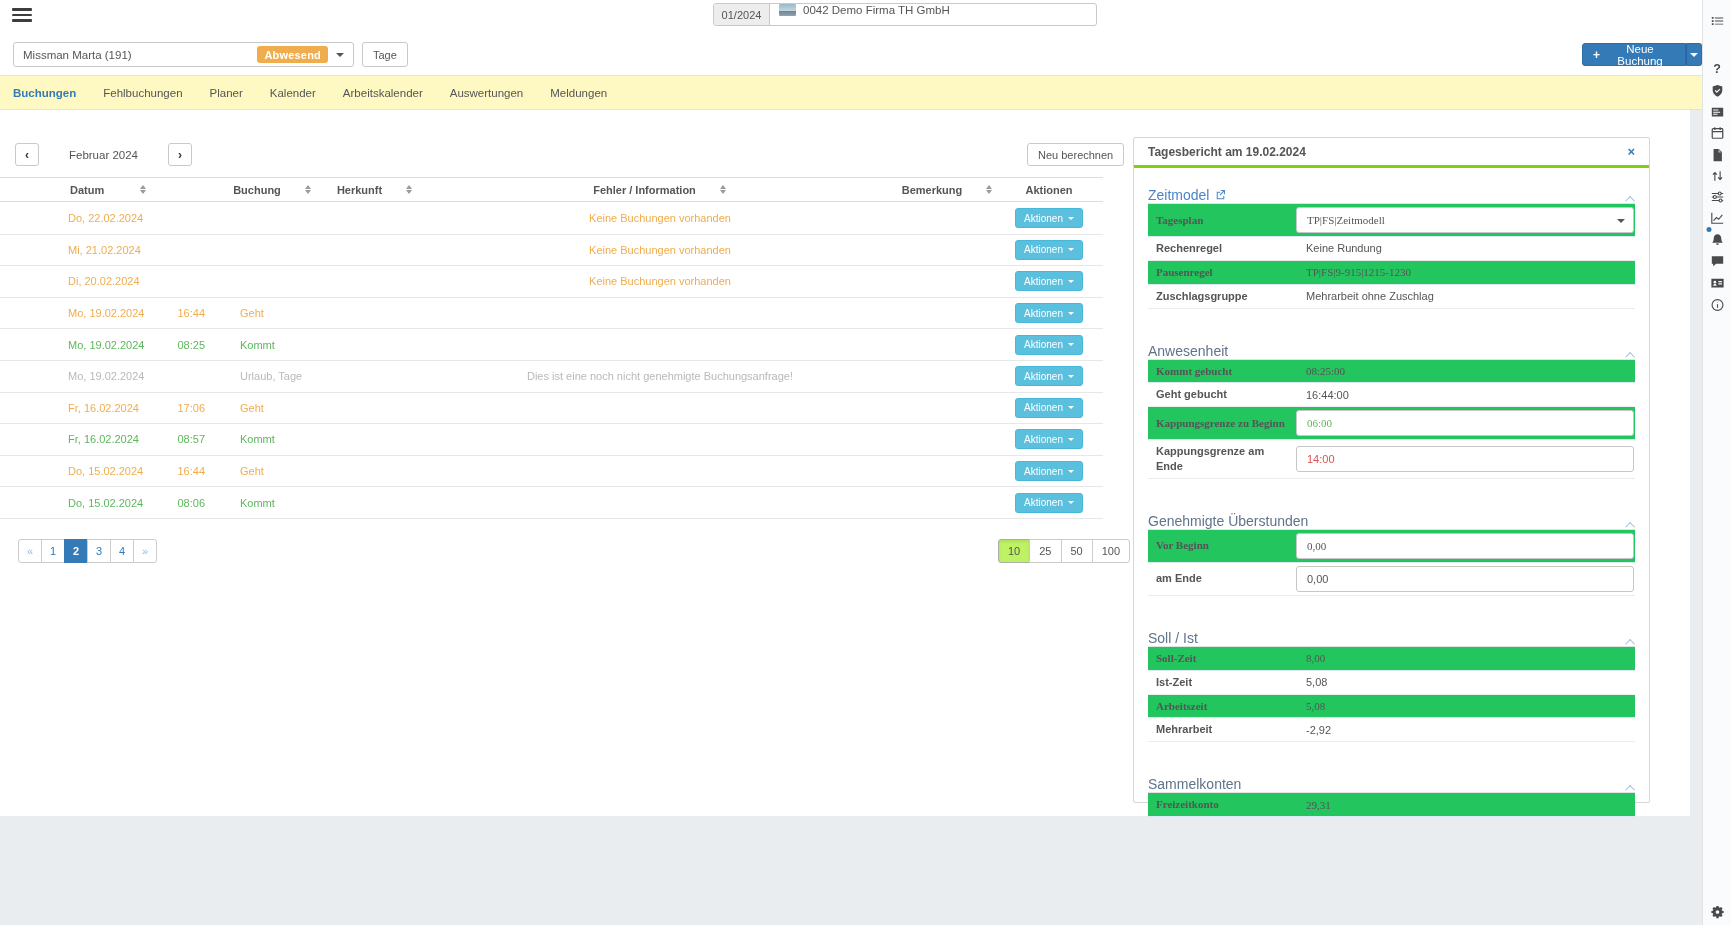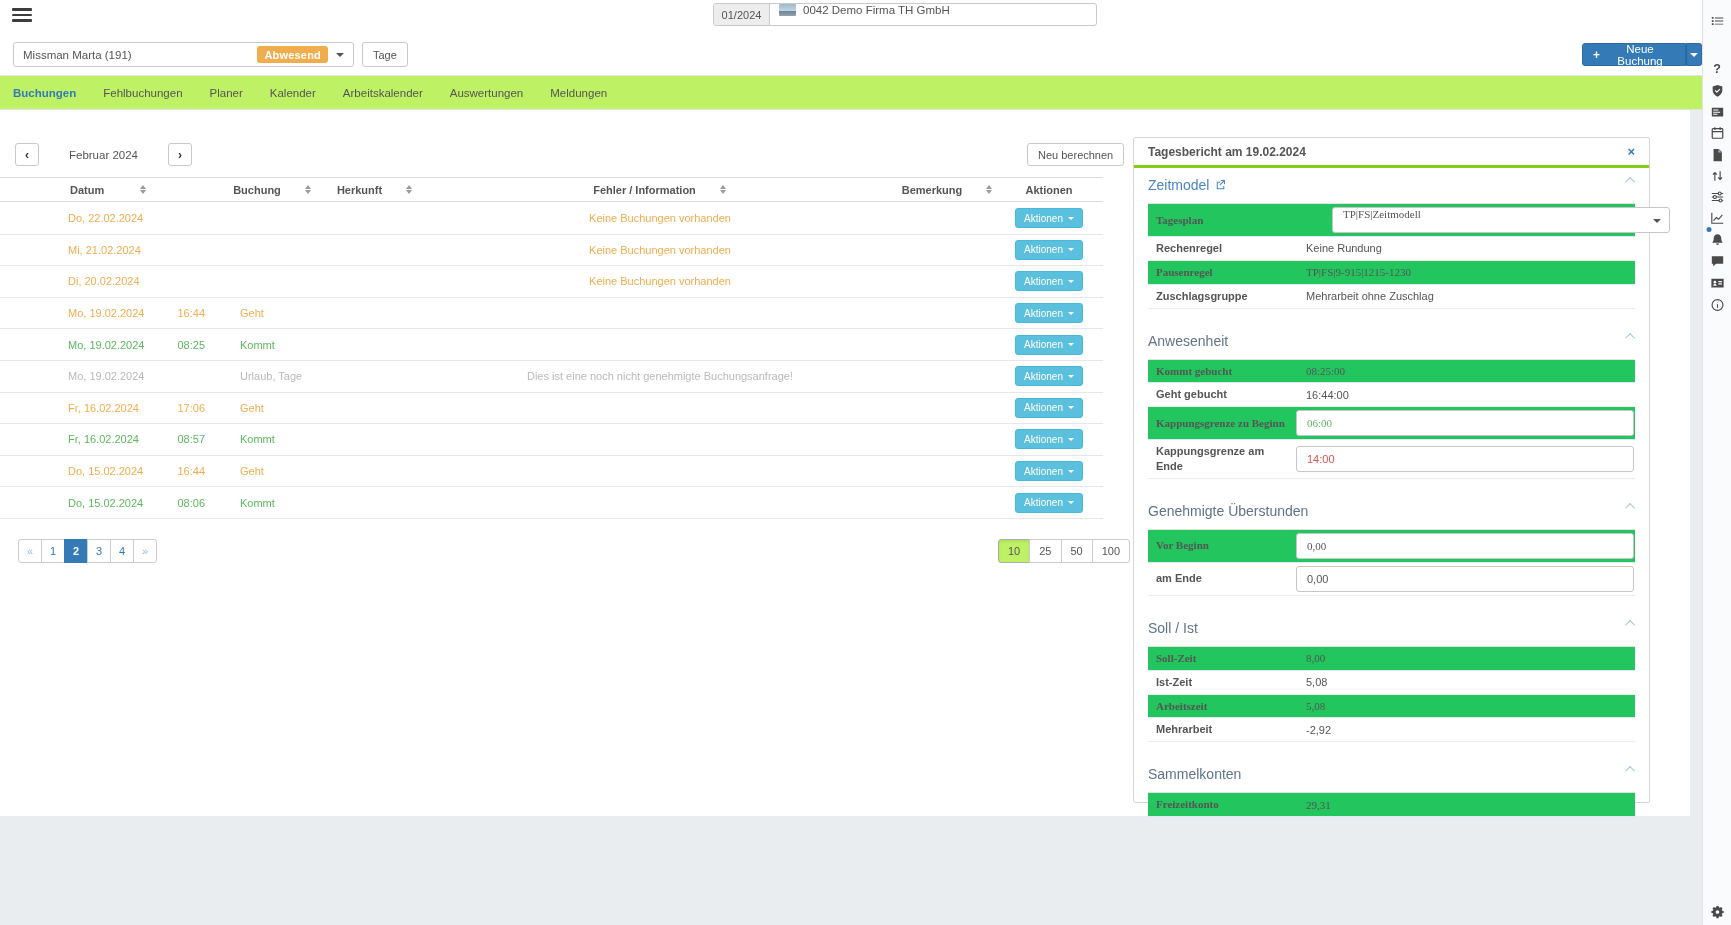--- a/index.html
+++ b/index.html
@@ -26,21 +26,21 @@
   .emp-select .emp-name { flex:1; font-size:11.5px; color:#555; }
   .badge { background:#f0ad4e; color:#fff; font-size:11px; font-weight:700; padding:2.5px 7px; border-radius:3px; letter-spacing:.2px; }
   .btn { border:1px solid #c9c9c9; background:#fff; border-radius:3px; font-family:inherit; font-size:11px; color:#555; cursor:pointer; }
   .btn.aktiv { position:absolute; left:362px; top:12px; height:25px; padding:0 10px; }
   .btn-group-new { position:absolute; left:1582px; top:13px; height:23px; display:flex; }
   .btn.primary { background:#337ab7; border-color:#2e6da4; color:#fff; font-size:11.5px; display:flex; align-items:center; gap:5px; }
   .btn.nb-main { border-radius:3px 0 0 3px; padding:0 10px; }
   .btn.nb-caret { border-radius:0 3px 3px 0; border-left:1px solid #2a629b; width:17px; justify-content:center; }
   .plus { font-weight:700; font-size:12px; }
 
-  .tabs { position:absolute; top:76px; left:0; right:0; height:34px; background:#bef264; border-bottom:1px solid #dfe3e6; display:flex; align-items:center; gap:27px; padding-left:13px; }
+  .tabs { position:absolute; top:76px; left:0; right:0; height:34px; background:#fef9c3; border-bottom:1px solid #dfe3e6; display:flex; align-items:center; gap:27px; padding-left:13px; }
   .tab { font-size:11.5px; color:#555; cursor:pointer; }
   .tab.active { color:#337ab7; font-weight:700; }
 
   
   .card { position:absolute; top:110px; left:0; width:1690px; height:706px; background:#fff; }
 
   .nav-btn { position:absolute; top:33px; width:24px; height:23px; border:1px solid #c9c9c9; border-radius:3px; background:#fff; font-weight:700; font-size:12px; color:#333; cursor:pointer; line-height:1; }
   .nav-prev { left:15px; }
   .nav-next { left:168px; }
   .month-label { position:absolute; left:39px; top:33px; width:129px; height:23px; display:flex; align-items:center; justify-content:center; font-size:11.5px; color:#555; }
@@ -77,36 +77,36 @@
   .sz { min-width:30px; height:24px; padding:0 9px; border:1px solid #ccc; background:#fff; color:#555; font-size:11px; margin-left:-1px; display:flex; align-items:center; justify-content:center; cursor:pointer; }
   .sz:first-child { border-radius:3px 0 0 3px; margin-left:0; }
   .sz:last-child { border-radius:0 3px 3px 0; }
   .sz.active { background:#bef264; border-color:#adadad; box-shadow:inset 0 2px 3px rgba(0,0,0,.08); }
 
   
   .panel { position:absolute; left:1133px; top:27px; width:517px; height:666px; border:1px solid #d6d6d6; border-radius:2px; background:#fff; }
   .panel-head { height:30px; border-bottom:3px solid #84cc16; display:flex; align-items:center; justify-content:space-between; padding:0 14px; font-size:12px; font-weight:700; color:#555; }
   .panel-close { color:#337ab7; font-weight:700; font-size:13px; cursor:pointer; line-height:1; }
   .panel-body { padding:0 14px 10px; }
-  .sec-title { display:flex; align-items:flex-start; justify-content:space-between; height:27px; margin-top:9px; border-bottom:1px solid #e2e2e2; font-size:14px; color:#60748a; }
+  .sec-title { display:flex; align-items:flex-end; justify-content:space-between; height:27px; margin-top:9px; border-bottom:1px solid #e2e2e2; font-size:14px; color:#60748a; }
   .sec-title + .sec-title, .prow + .sec-title { margin-top:24px; }
   .sec-title .t { display:flex; align-items:center; gap:6px; }
   .sec-title.link .t { color:#4a86c5; cursor:pointer; }
   .sec-title svg { width:11px; height:11px; }
   .chev { width:7px; height:7px; border-left:1.6px solid #9fc0dd; border-top:1.6px solid #9fc0dd; transform:rotate(45deg) translateY(2px); cursor:pointer; }
   .prow { display:grid; grid-template-columns:148px 1fr; align-items:center; min-height:23px; border-bottom:1px solid #ececec; font-size:11px; }
   .prow.hl { background:#22c55e; border-color:#dce8f4;font-family:Liberation Serif, serif; }
   .prow .lbl { font-weight:700; color:#555; padding:4px 4px 4px 8px; line-height:1.35; }
   .prow .val { color:#555; padding:4px 8px 4px 10px; }
   .prow.inp { min-height:33px; }
   .prow.inp .val { padding:3px 1px 3px 0; }
   .pinput { width:100%; height:26px; border:1px solid #c6c6c6; border-radius:3px; font-family:inherit; font-size:11px; color:#555; padding:0 10px; background:#fff; }
   .pinput.success { color:#5cb85c; }
   .pinput.danger { color:#d9534f; }
-  .psel { position:relative; width:100%; height:26px; border:1px solid #c6c6c6; border-radius:3px; background:#fff; display:flex; padding:0 22px 0 10px; cursor:pointer;margin-left:36px; }
+  .psel { position:relative; width:100%; height:26px; border:1px solid #c6c6c6; border-radius:3px; background:#fff; display:flex; align-items:center; padding:0 22px 0 10px; cursor:pointer; }
   .psel .caret { position:absolute; right:8px; top:11px; }
 
   
   .rail { position:absolute; right:0; top:0; width:29px; height:925px; background:#fafbfc; border-left:1px solid #e2e2e2; }
   .rail-ic { position:absolute; left:50%; transform:translateX(-50%); width:17px; height:17px; display:flex; align-items:center; justify-content:center; color:#4a4a4a; cursor:pointer; font-size:12.5px; font-weight:700; }
   .rail-ic svg { width:14px; height:14px; }
   .rail-ic .dot { position:absolute; left:-2px; top:-4px; width:5px; height:5px; border-radius:50%; background:#337ab7; }
 </style>
 </head>
 <body>

